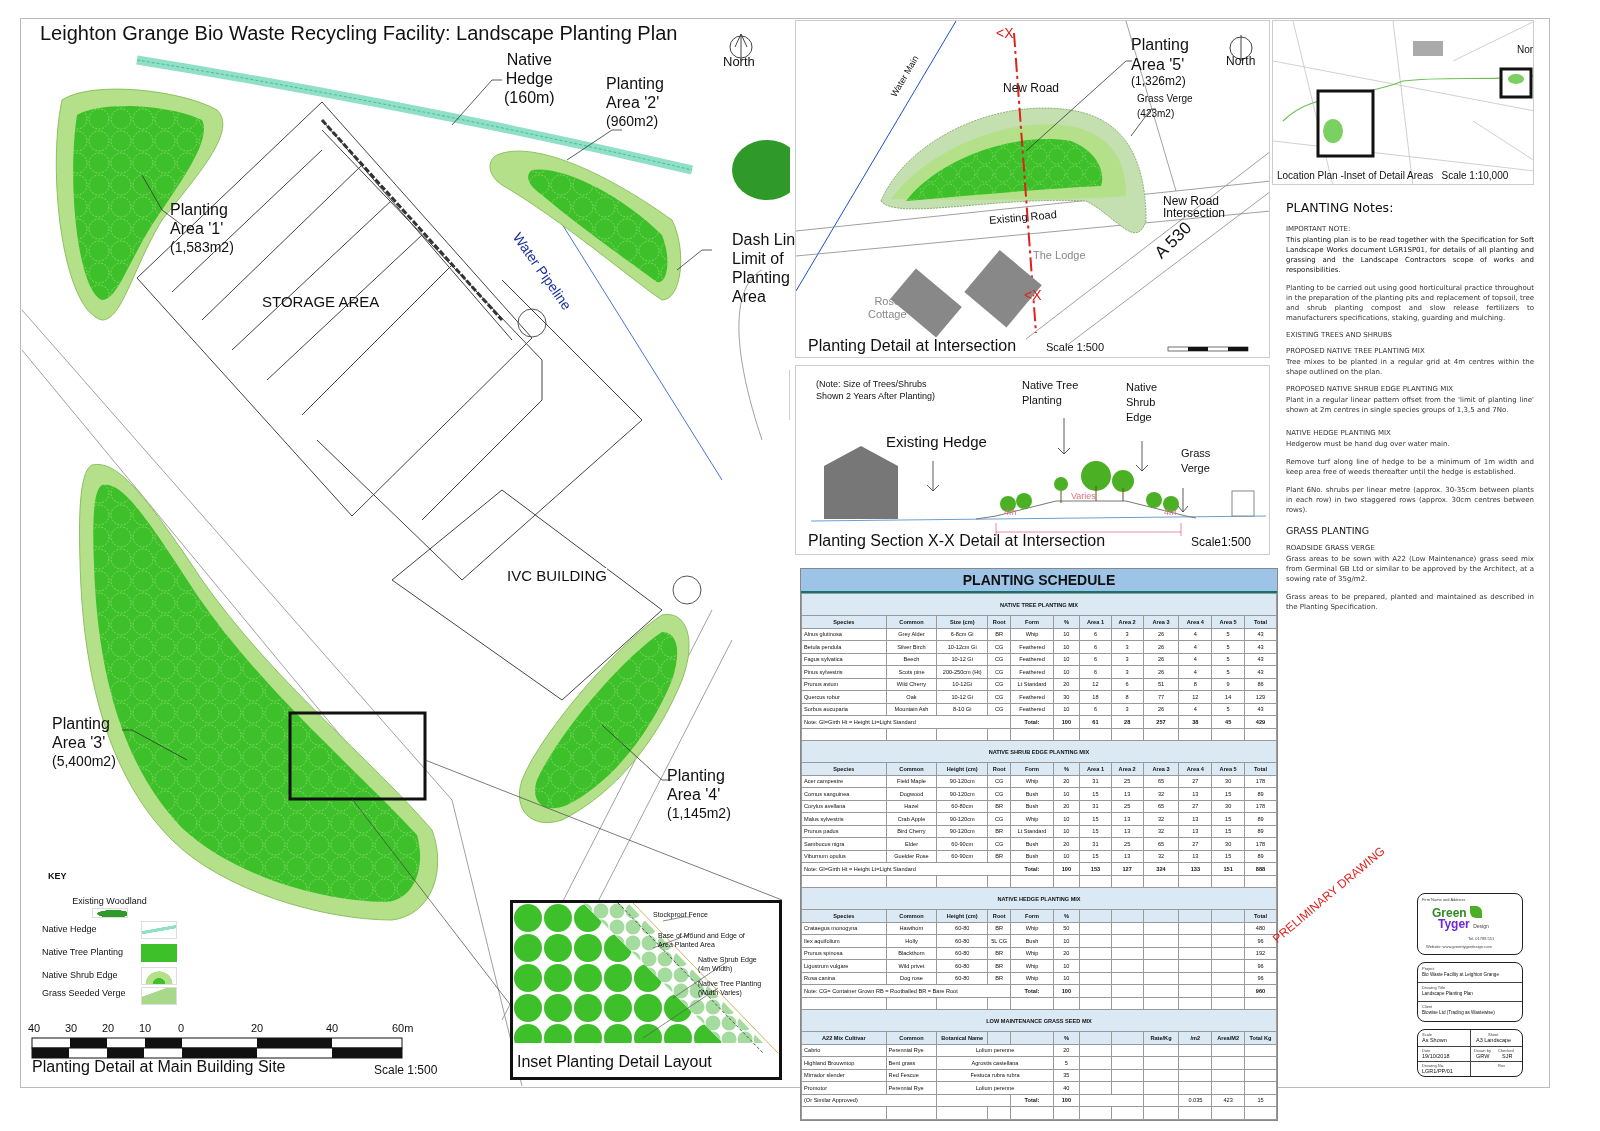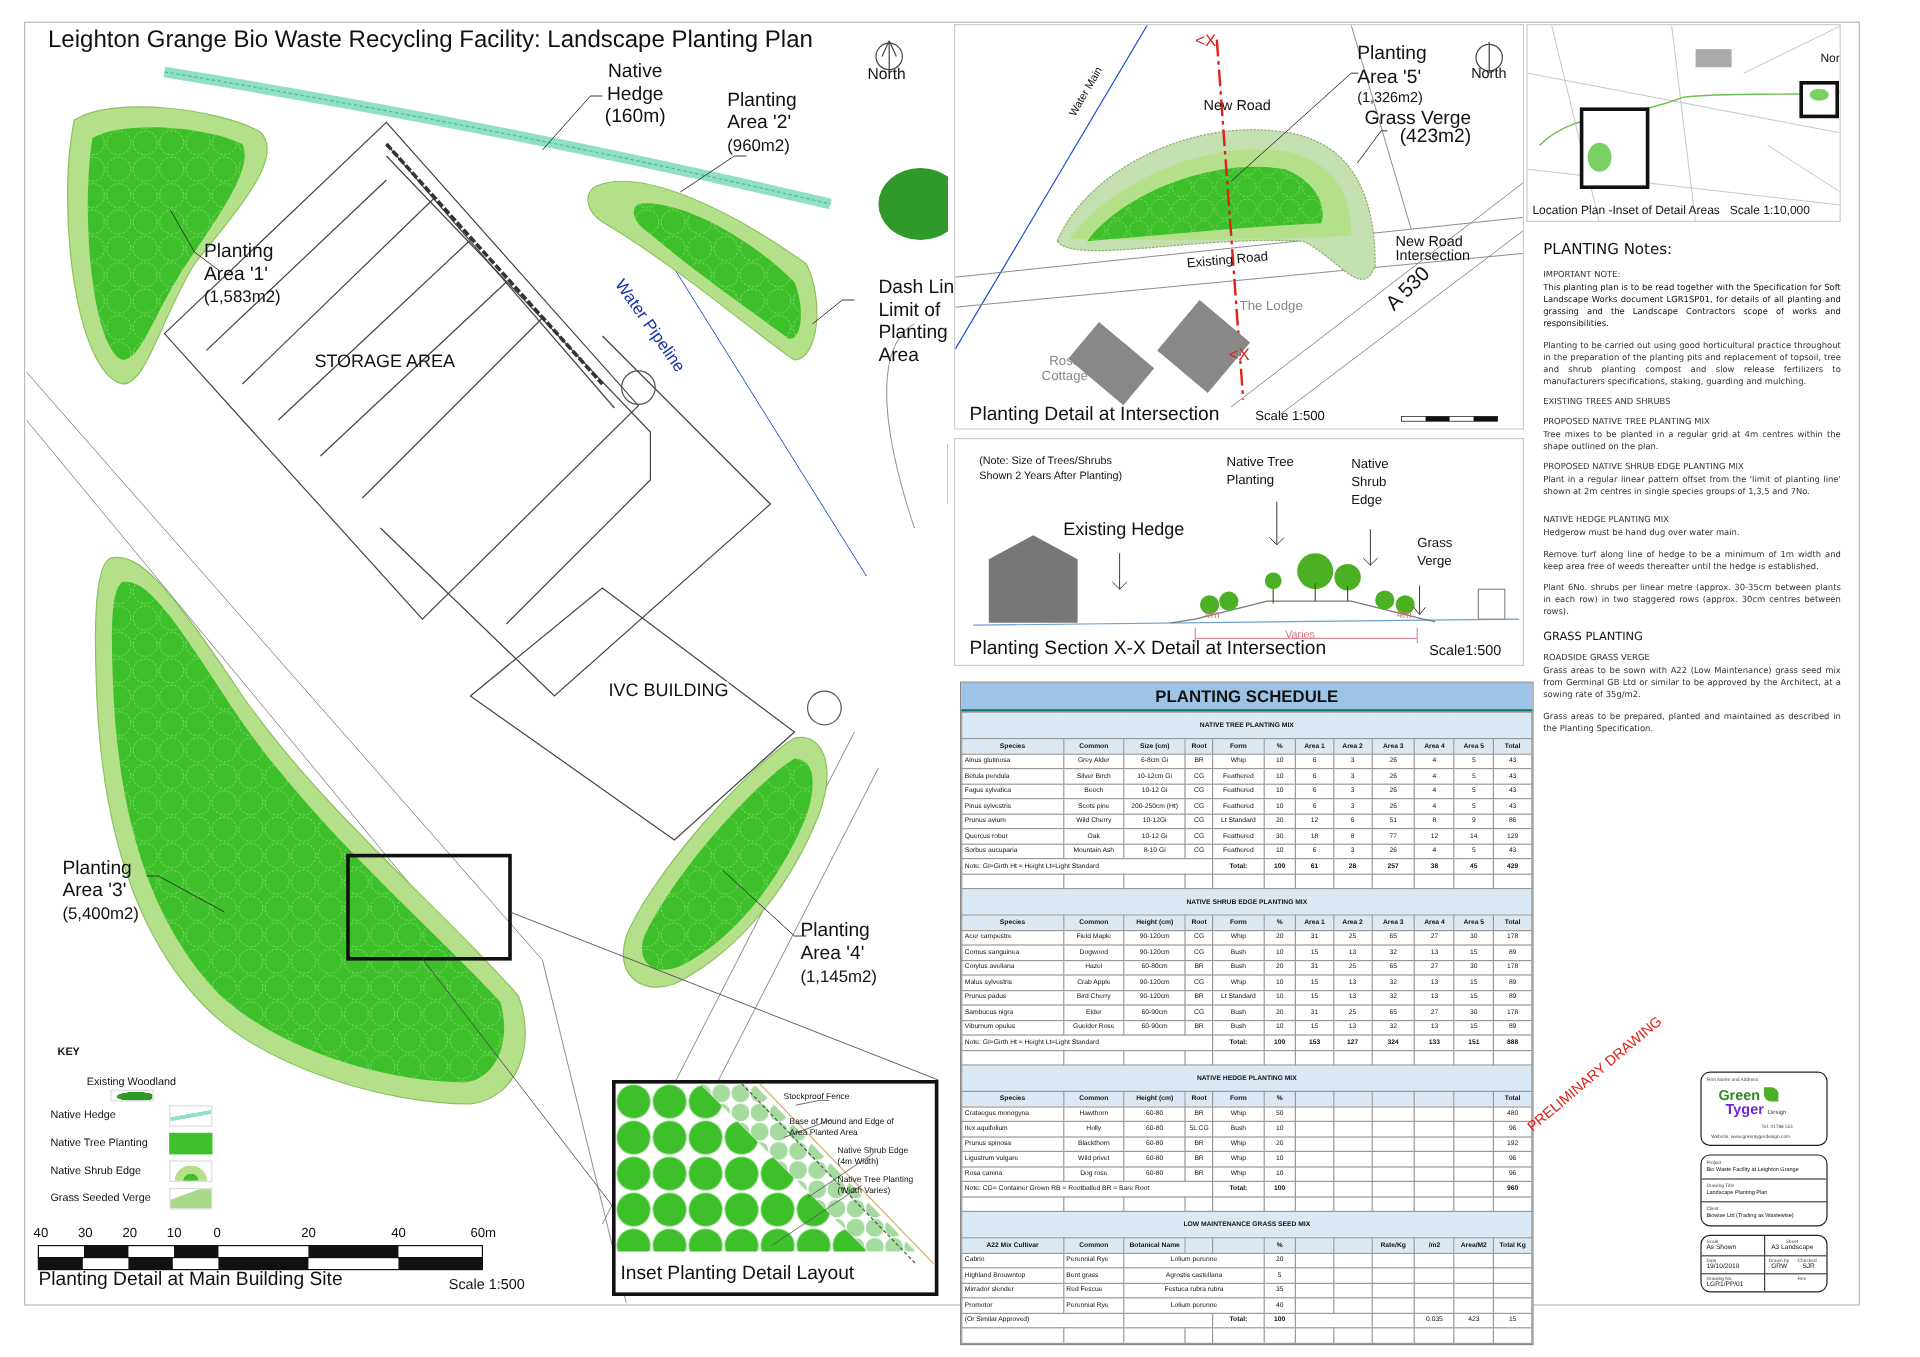--- a/index.html
+++ b/index.html
@@ -161,21 +161,21 @@
       <span style="width:36px;height:18px;border:1px solid #ddd;background:linear-gradient(170deg,#fff 40%,#8fe0c6 42%,#8fe0c6 55%,#fff 57%);"></span>
     </div>
     <div style="display:flex;justify-content:space-between;align-items:center;height:23px;">
       <span class="lbl-xs" style="font-size:9px;">Native Tree Planting</span>
       <span style="width:36px;height:18px;background:#3ec02a;"></span>
     </div>
     <div style="display:flex;justify-content:space-between;align-items:center;height:23px;">
       <span class="lbl-xs" style="font-size:9px;">Native Shrub Edge</span>
       <span style="width:36px;height:18px;border:1px solid #ddd;background:radial-gradient(ellipse at 50% 100%, #3ec02a 25%, #b5e08a 27%, #b5e08a 55%, #fff 57%);"></span>
     </div>
-    <div style="display:flex;justify-content:space-between;align-items:center;height:23px;">
+    <div style="display:flex;justify-content:space-between;height:23px;">
       <span class="lbl-xs" style="font-size:9px;">Grass Seeded Verge</span>
       <span style="width:36px;height:18px;border:1px solid #ddd;background:linear-gradient(160deg,#fff 30%,#a8d88a 32%);"></span>
     </div>
   </div>
 
   <div class="abs lbl-xs" style="left:6px;top:1002px;">40</div>
   <div class="abs lbl-xs" style="left:43px;top:1002px;">30</div>
   <div class="abs lbl-xs" style="left:80px;top:1002px;">20</div>
   <div class="abs lbl-xs" style="left:117px;top:1002px;">10</div>
   <div class="abs lbl-xs" style="left:156px;top:1002px;">0</div>
@@ -257,21 +257,21 @@
     <rect x="392" y="326" width="20" height="4" fill="#111"></rect>
     <rect x="432" y="326" width="20" height="4" fill="#111"></rect>
   </svg>
   <div class="abs" style="left:200px;top:4px;color:#e0201b;font-size:14px;">&lt;X</div>
   <div class="abs" style="left:228px;top:266px;color:#e0201b;font-size:14px;">&lt;X</div>
   <div class="abs lbl" style="left:335px;top:14px;line-height:20px;">
     <div>Planting</div>
     <div>Area '5'</div>
     <div style="font-size:12px;line-height:12px;">(1,326m2)</div>
   </div>
-  <div class="abs lbl-sm" style="left:341px;top:70px;font-size:16px;text-align:right;">
+  <div class="abs lbl-sm" style="left:341px;top:70px;font-size:10px;text-align:left;">
     <div>Grass Verge</div>
     <div>(423m2)</div>
   </div>
   <div class="abs lbl-sm" style="left:207px;top:60px;font-size:12px;">New Road</div>
   <div class="abs lbl-xs" style="left:193px;top:190px;transform:rotate(-5deg);font-size:11px;">Existing Road</div>
   <div class="abs lbl-sm" style="left:367px;top:174px;font-size:12px;line-height:12px;">
     <div>New Road</div>
     <div>Intersection</div>
   </div>
   <div class="abs" style="left:355px;top:228px;font-size:17px;transform:rotate(-45deg);transform-origin:left top;white-space:nowrap;">A 530</div>
@@ -326,21 +326,21 @@
   <div class="abs lbl-sm" style="left:330px;top:14px;font-size:11px;">
     <div>Native</div>
     <div>Shrub</div>
     <div>Edge</div>
   </div>
   <div class="abs lbl-sm" style="left:385px;top:80px;font-size:11px;">
     <div>Grass</div>
     <div>Verge</div>
   </div>
   <div class="abs lbl-xs" style="left:208px;top:140px;color:#e07080;font-size:9px;">4m</div>
-  <div class="abs lbl-xs" style="left:275px;top:157px;color:#e07080;font-size:9px;">Varies</div>
+  <div class="abs lbl-xs" style="left:275px;top:124px;color:#e07080;font-size:9px;">Varies</div>
   <div class="abs lbl-xs" style="left:368px;top:140px;color:#e07080;font-size:9px;">4m</div>
   <div class="abs" style="left:12px;top:166px;font-size:16px;white-space:nowrap;">Planting Section X-X Detail at Intersection</div>
   <div class="abs lbl-xs" style="left:395px;top:170px;font-size:12px;">Scale1:500</div>
 </div>
 
 <div class="panel" style="left:1272px;top:20px;width:262px;height:165px;">
   <svg width="262" height="165">
     <g stroke="#bbb" fill="none" stroke-width="0.7">
       <path d="M0,40 L262,90 M20,0 L60,165 M120,0 L140,165 M180,40 L262,0 M0,120 L262,150 M200,100 L262,140"></path>
     </g>

